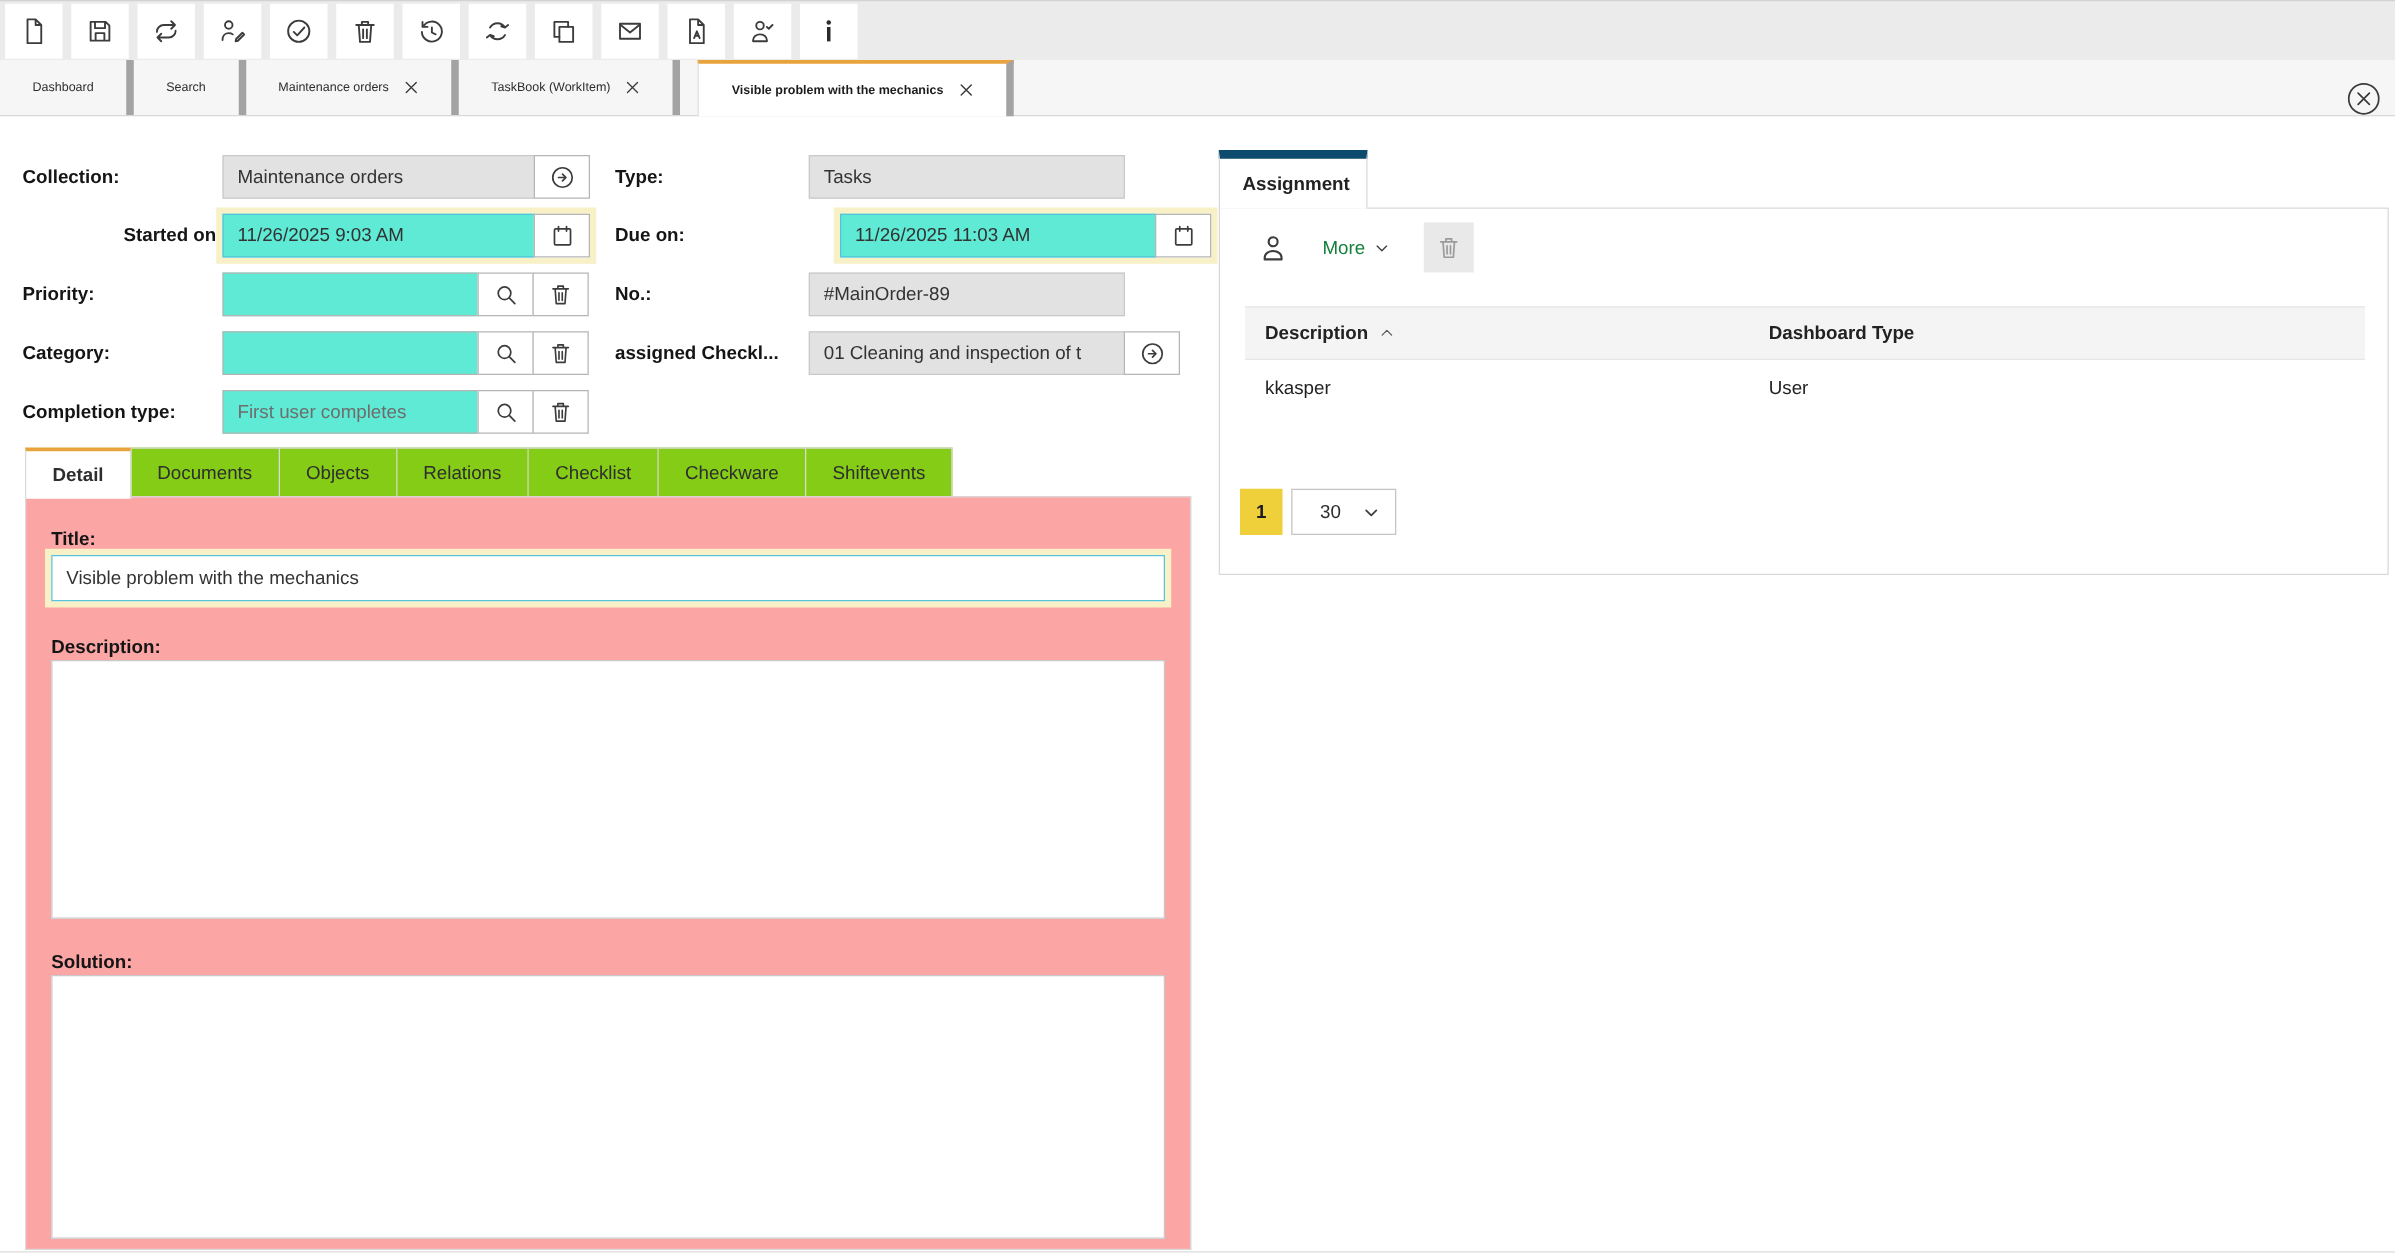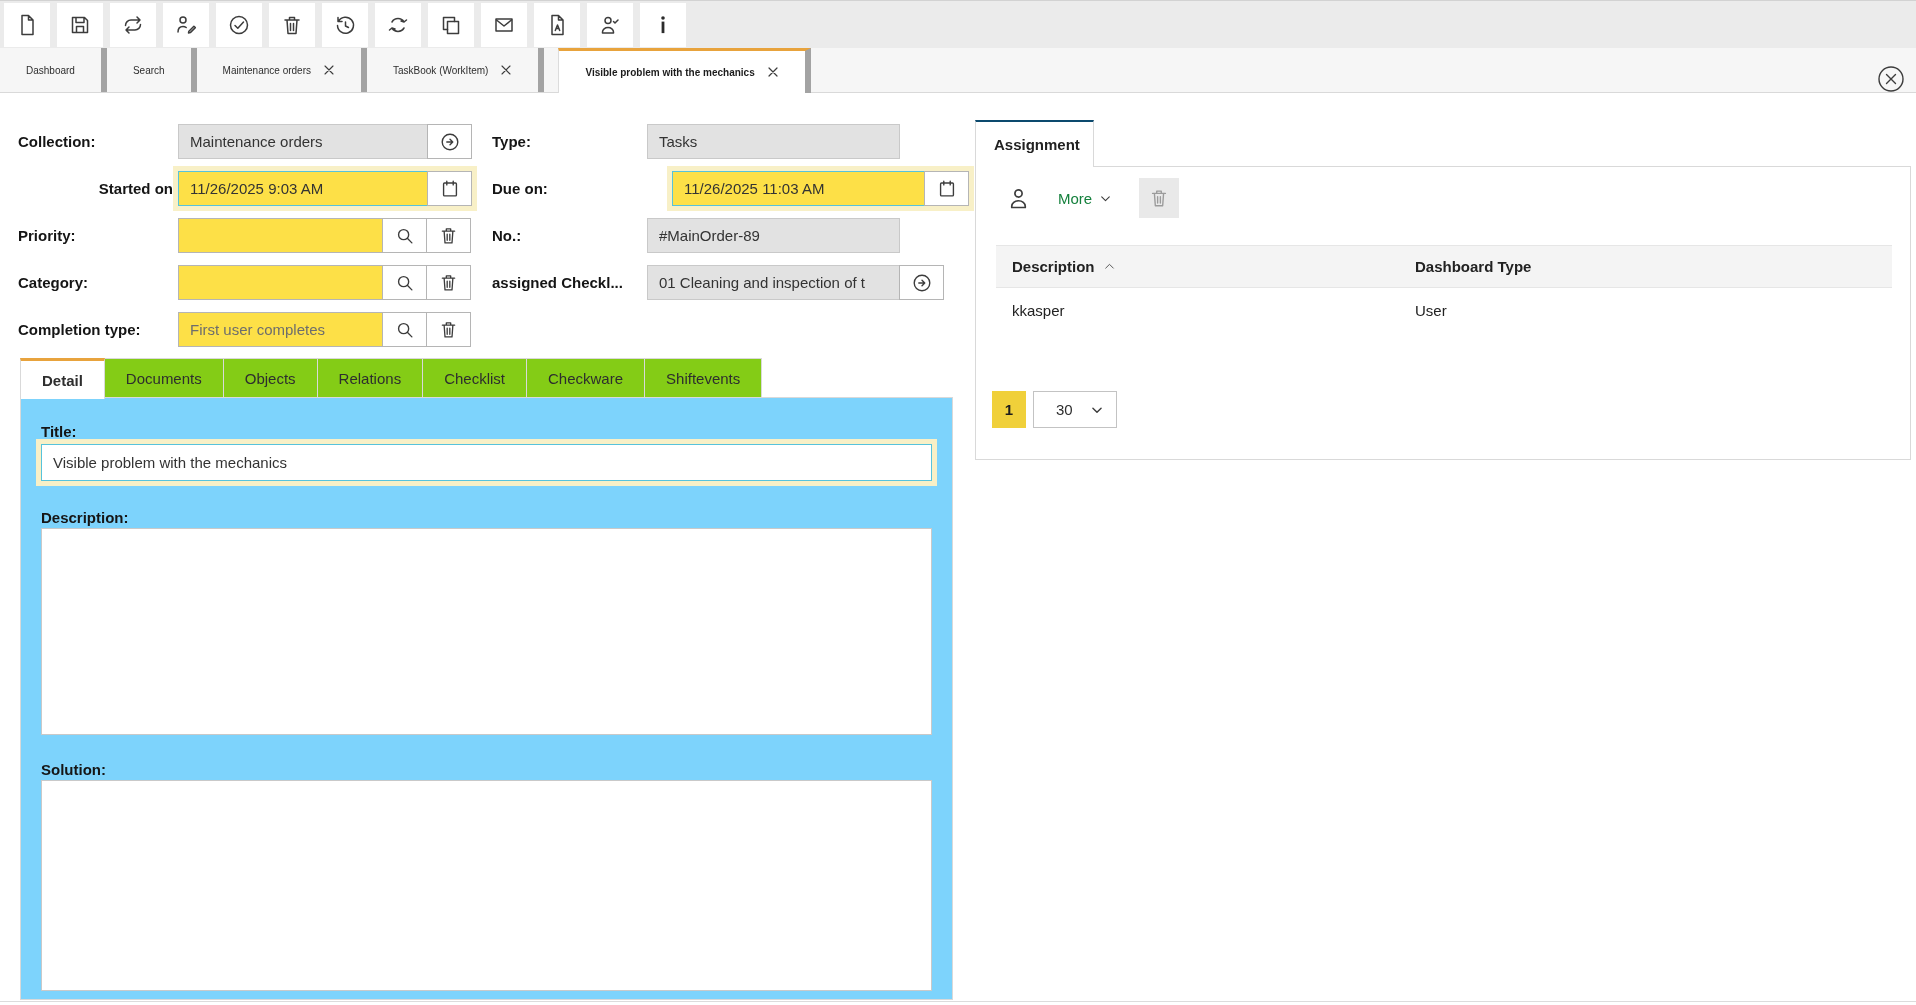--- a/index.html
+++ b/index.html
@@ -25,48 +25,48 @@
          font-size:10px; color:#2e2e2e; border-right:6px solid #a3a3a3; cursor:pointer; }
   .tab.active { background:#fff; border-top:3px solid #E8A33D; border-left:1px solid #dcdcdc;
                 font-weight:bold; margin-left:14px; margin-bottom:-1px; position:relative; z-index:3; color:#1c1c1c; }
   .window-close { position:absolute; left:1877px; top:65px; width:28px; height:28px; cursor:pointer; }
 
   
   .frow { position:absolute; display:flex; align-items:center; height:35px; }
   .flabel { font-weight:bold; font-size:15px; color:#151515; }
   .fctl { display:flex; height:35px; }
   .fctl.glow { box-shadow:0 0 0 5px #F8F0C7; }
-  .fin { height:35px; border:1px solid #b5b5b5; background:#fde047;
+  .fin { height:35px; border:1px solid #b5b5b5; background:#5eead4;
          font-family:"Liberation Sans",sans-serif; font-size:15px; color:#333;
          padding:0 11px; outline:none; }
   .fin.ro { background:#e2e2e2; border-color:#c9c9c9; }
   .fin.muted { color:#6d6d6d; }
   .fin.focus { border:1px solid #57C3DB; }
   .fbtn { width:45px; height:35px; background:#fff; border:1px solid #b5b5b5;
           margin-left:-1px; display:flex; align-items:center; justify-content:center; cursor:pointer; }
 
   
   .dtabs { position:absolute; left:20px; top:358px; height:40px; display:flex; }
   .dtab { display:flex; align-items:center; padding:0 21px; font-size:15px; color:#2e2e2e;
           background:#84cc16; border:1px solid #d9d9d9; border-left:none; cursor:pointer; }
   .dtab:first-child { border-left:1px solid #d9d9d9; }
   .dtab.active { background:#fff; border-top:3px solid #E8A33D; border-bottom:none;
                  font-weight:bold; margin-bottom:-1px; position:relative; z-index:2; }
   .dpanel { position:absolute; left:20px; top:397px; width:933px; height:603px;
-            border:1px solid #d9d9d9; background:#7dd3fc; }
+            border:1px solid #d9d9d9; background:#fca5a5; }
   .dpanel .plabel { position:absolute; left:20px; font-weight:bold; font-size:15px; color:#151515; }
   .tinput { position:absolute; left:20px; top:46px; width:891px; height:37px;
             border:1px solid #57C3DB; box-shadow:0 0 0 5px #F8F0C7;
             font-family:"Liberation Sans",sans-serif; font-size:15px; color:#333; padding:0 11px; outline:none; }
   .tarea { position:absolute; left:20px; width:891px; border:1px solid #c9c9c9; background:#fff;
            resize:none; outline:none; font-family:"Liberation Sans",sans-serif; font-size:15px; padding:8px 11px; }
 
   
   .atab { position:absolute; left:975px; top:120px; width:119px; height:47px;
-          background:#fff; border:1px solid #d9d9d9; border-top:2px solid #0c4a6e; border-bottom:none;
+          background:#fff; border:1px solid #d9d9d9; border-top:7px solid #0c4a6e; border-bottom:none;
           z-index:2; display:flex; align-items:center; padding-left:18px;
           font-weight:bold; font-size:15px; cursor:pointer; }
   .apanel { position:absolute; left:975px; top:166px; width:936px; height:294px;
             border:1px solid #d9d9d9; background:#fff; }
   .atool { position:absolute; left:0; top:0; width:100%; height:62px; display:flex; align-items:center; }
   .more { display:flex; align-items:center; gap:7px; font-size:15px; color:#15803d; cursor:pointer; }
   .trash-disabled { width:40px; height:40px; background:#e9e9e9; display:flex;
                     align-items:center; justify-content:center; }
   .trash-disabled .ic { stroke:#9b9b9b; }
   .atable { position:absolute; left:20px; top:78px; width:896px; }

